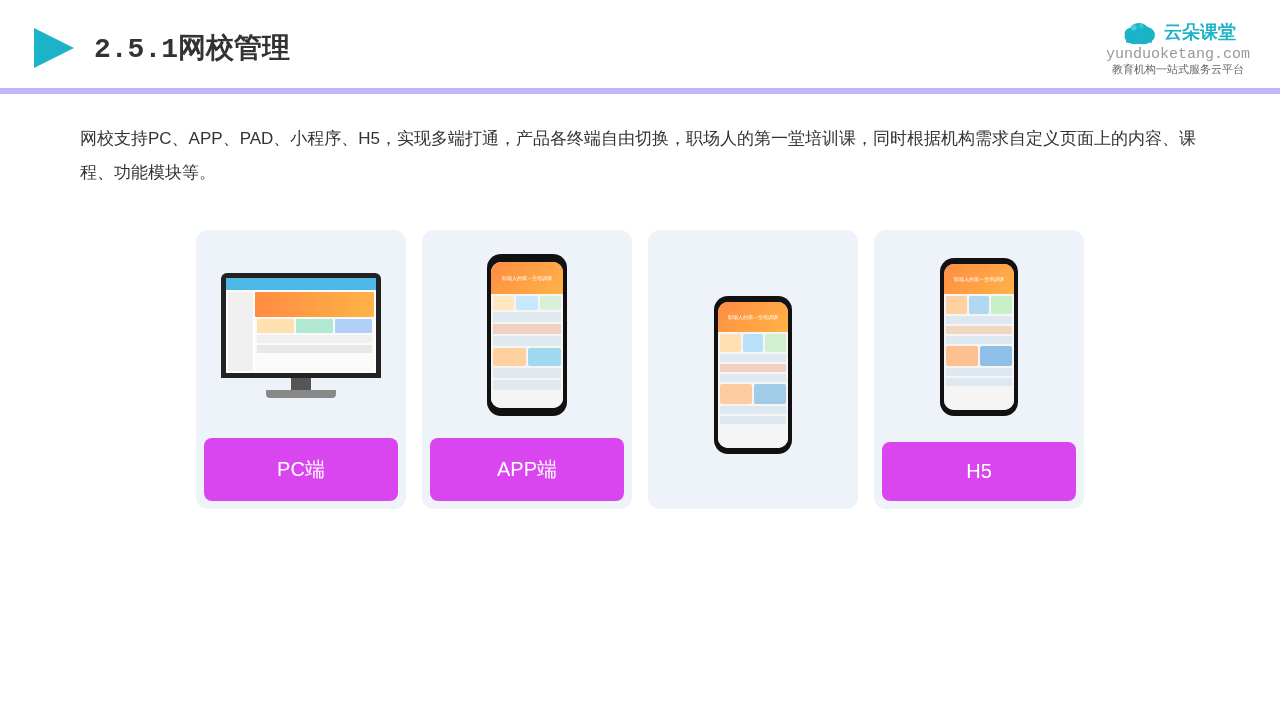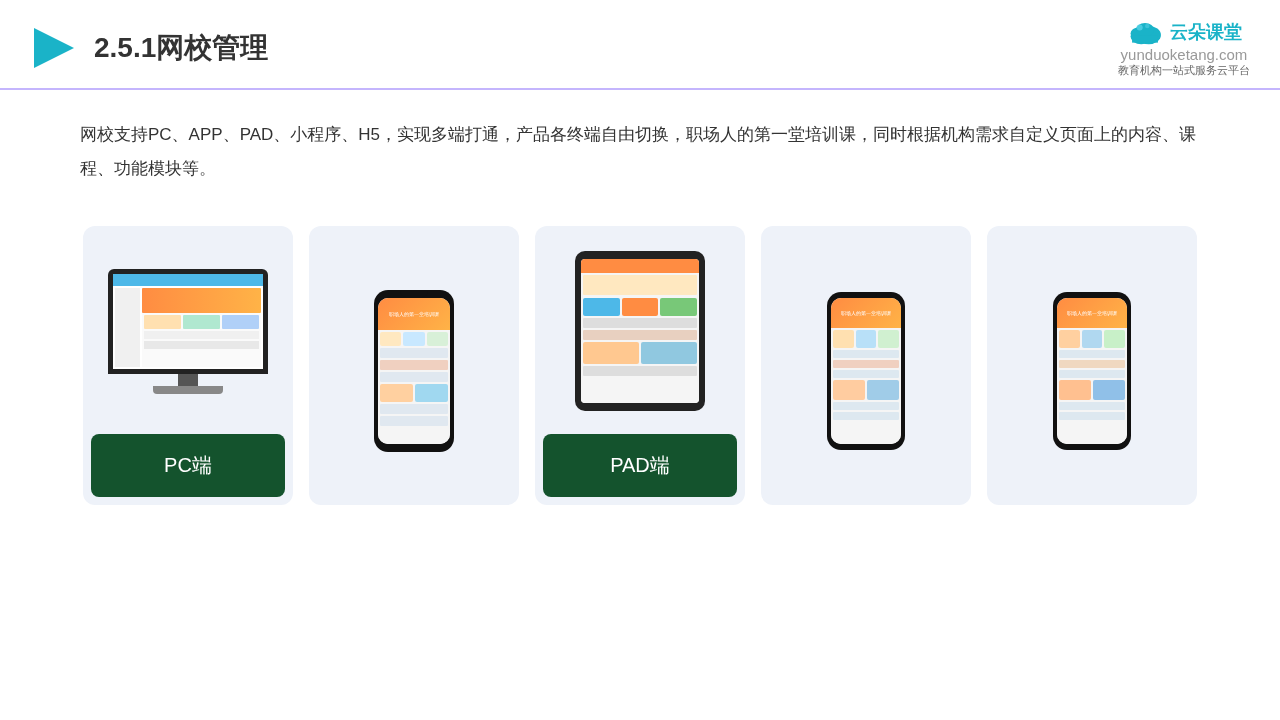--- a/index.html
+++ b/index.html
@@ -11,21 +11,22 @@
       overflow: hidden;
       position: relative;
     }
 
     
     .header {
       display: flex;
       align-items: center;
       justify-content: space-between;
       padding: 18px 30px 10px 30px;
-      border-bottom: 2px solid #c4b5fd;
+      border-bottom: 6px solid #c4b5fd;
+      font-family: Liberation Mono, monospace;
     }
     .header-left {
       display: flex;
       align-items: center;
       gap: 16px;
     }
     .play-icon {
       width: 48px;
       height: 48px;
     }
@@ -89,21 +90,21 @@
     .card-image-area {
       flex: 1;
       display: flex;
       align-items: center;
       justify-content: center;
       padding: 20px 10px 10px 10px;
       min-height: 200px;
     }
 
     .card-label {
-      background: #14532d;
+      background: #d946ef;
       color: #fff;
       font-size: 20px;
       font-weight: 500;
       text-align: center;
       padding: 18px 10px;
       border-radius: 8px;
       margin: 8px;
     }
 
     
@@ -437,47 +438,23 @@
             <div class="phone-icon-row">
               <div class="phone-icon-mini" style="background:#ffd0a0;height:18px;"></div>
               <div class="phone-icon-mini" style="background:#a0d8f0;height:18px;"></div>
             </div>
             <div class="phone-content-row"></div>
             <div class="phone-content-row"></div>
           </div>
         </div>
       </div>
     </div>
+    <div class="card-label">APP端</div>
   </div>
 
-  <div class="card" style="background:#eef2f9;">
-    <div class="card-image-area">
-      <div class="tablet-frame">
-        <div class="tablet-screen">
-          <div class="tablet-top-bar" style="background:#ff8c42;"></div>
-          <div class="tablet-content">
-            <div class="tablet-row" style="background:#ffe8c0;height:20px;margin-bottom:3px;"></div>
-            <div class="tablet-cards-row">
-              <div class="tablet-card-mini" style="background:#4db8e8;"></div>
-              <div class="tablet-card-mini" style="background:#ff8c42;"></div>
-              <div class="tablet-card-mini" style="background:#78c878;"></div>
-            </div>
-            <div class="tablet-row"></div>
-            <div class="tablet-row" style="background:#e8d0c0;"></div>
-            <div class="tablet-cards-row">
-              <div class="tablet-card-mini" style="background:#ffc890;height:22px;"></div>
-              <div class="tablet-card-mini" style="background:#90c8e0;height:22px;"></div>
-            </div>
-            <div class="tablet-row"></div>
-          </div>
-        </div>
-      </div>
-    </div>
-    <div class="card-label">PAD端</div>
-  </div>
 
   <div class="card" style="background:#eef2f9;">
     <div class="card-image-area">
       <div class="mini-phone-frame">
         <div class="mini-phone-notch"></div>
         <div class="mini-phone-screen">
           <div class="mini-phone-top" style="background:linear-gradient(135deg,#ff8c42,#ffb347);">
             <span style="color:#fff;font-size:5px;text-align:center;">职场人的第一堂培训课</span>
           </div>
           <div class="mini-phone-content">
@@ -521,15 +498,16 @@
             <div class="mini-phone-icons" style="margin-top:2px;">
               <div class="mini-phone-icon" style="background:#ffc090;height:20px;"></div>
               <div class="mini-phone-icon" style="background:#90c0e8;height:20px;"></div>
             </div>
             <div class="mini-phone-row" style="margin-top:2px;"></div>
             <div class="mini-phone-row"></div>
           </div>
         </div>
       </div>
     </div>
+    <div class="card-label">H5</div>
   </div>
 
 </div>
 
 </body></html>

